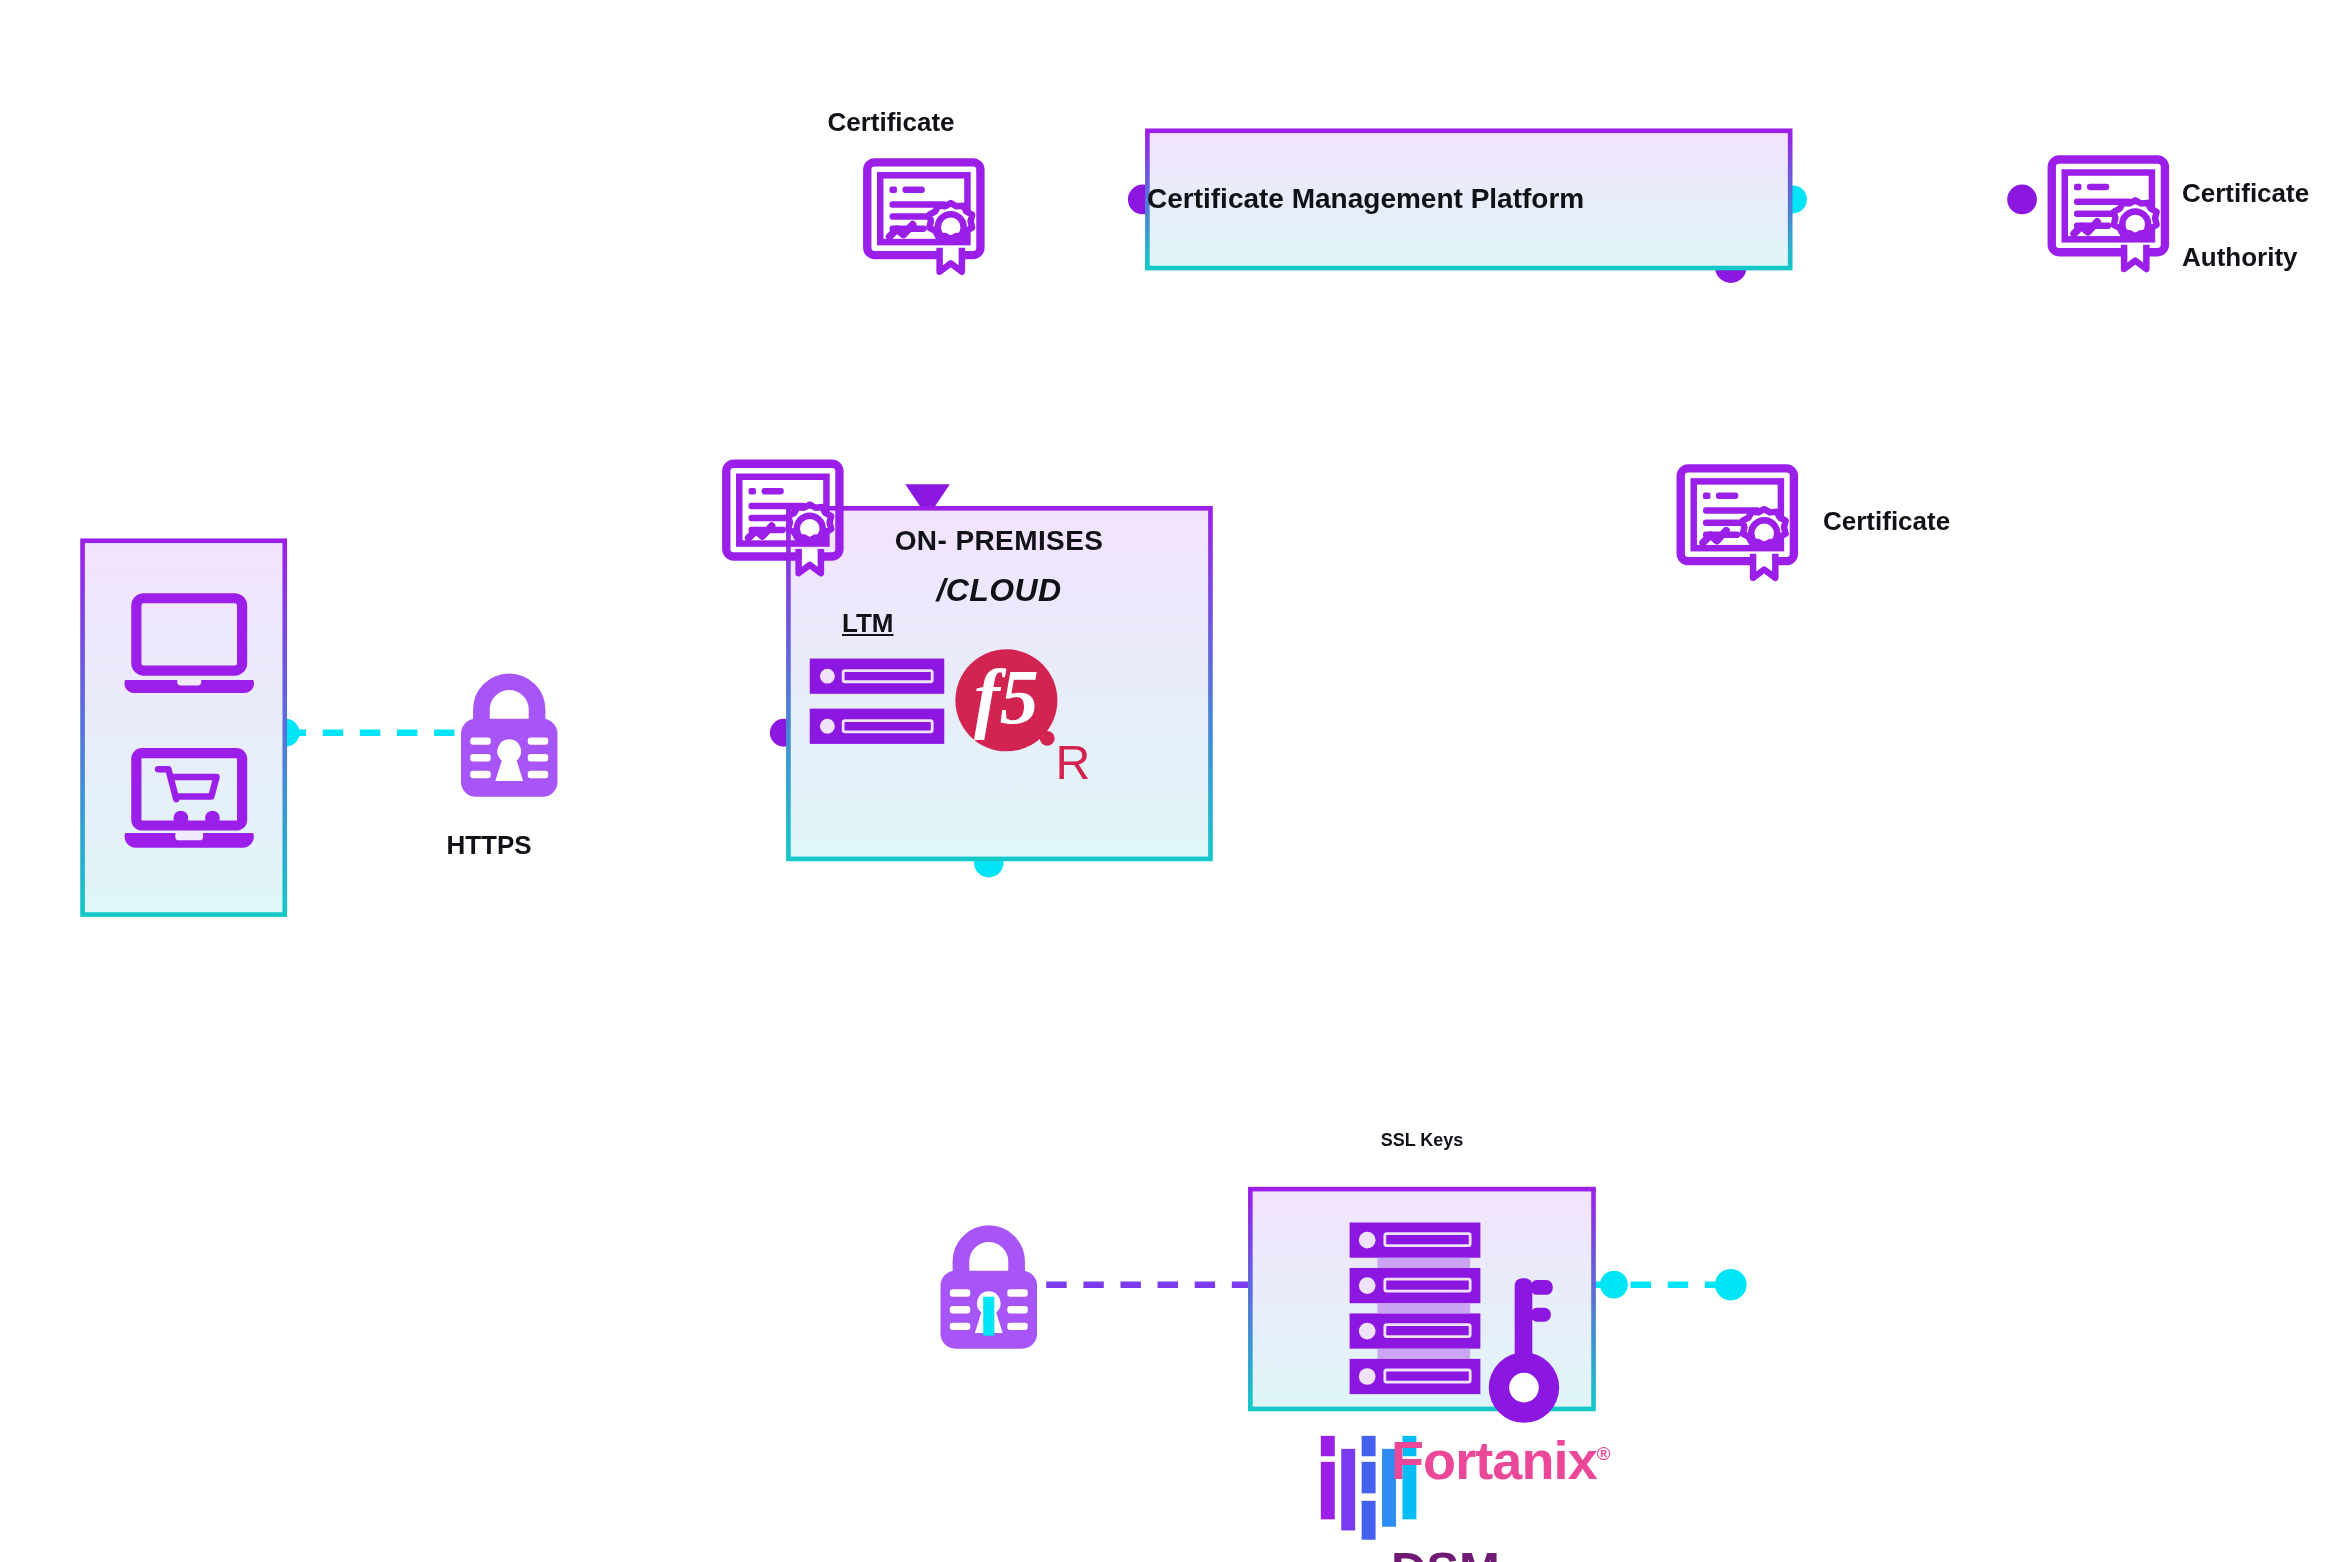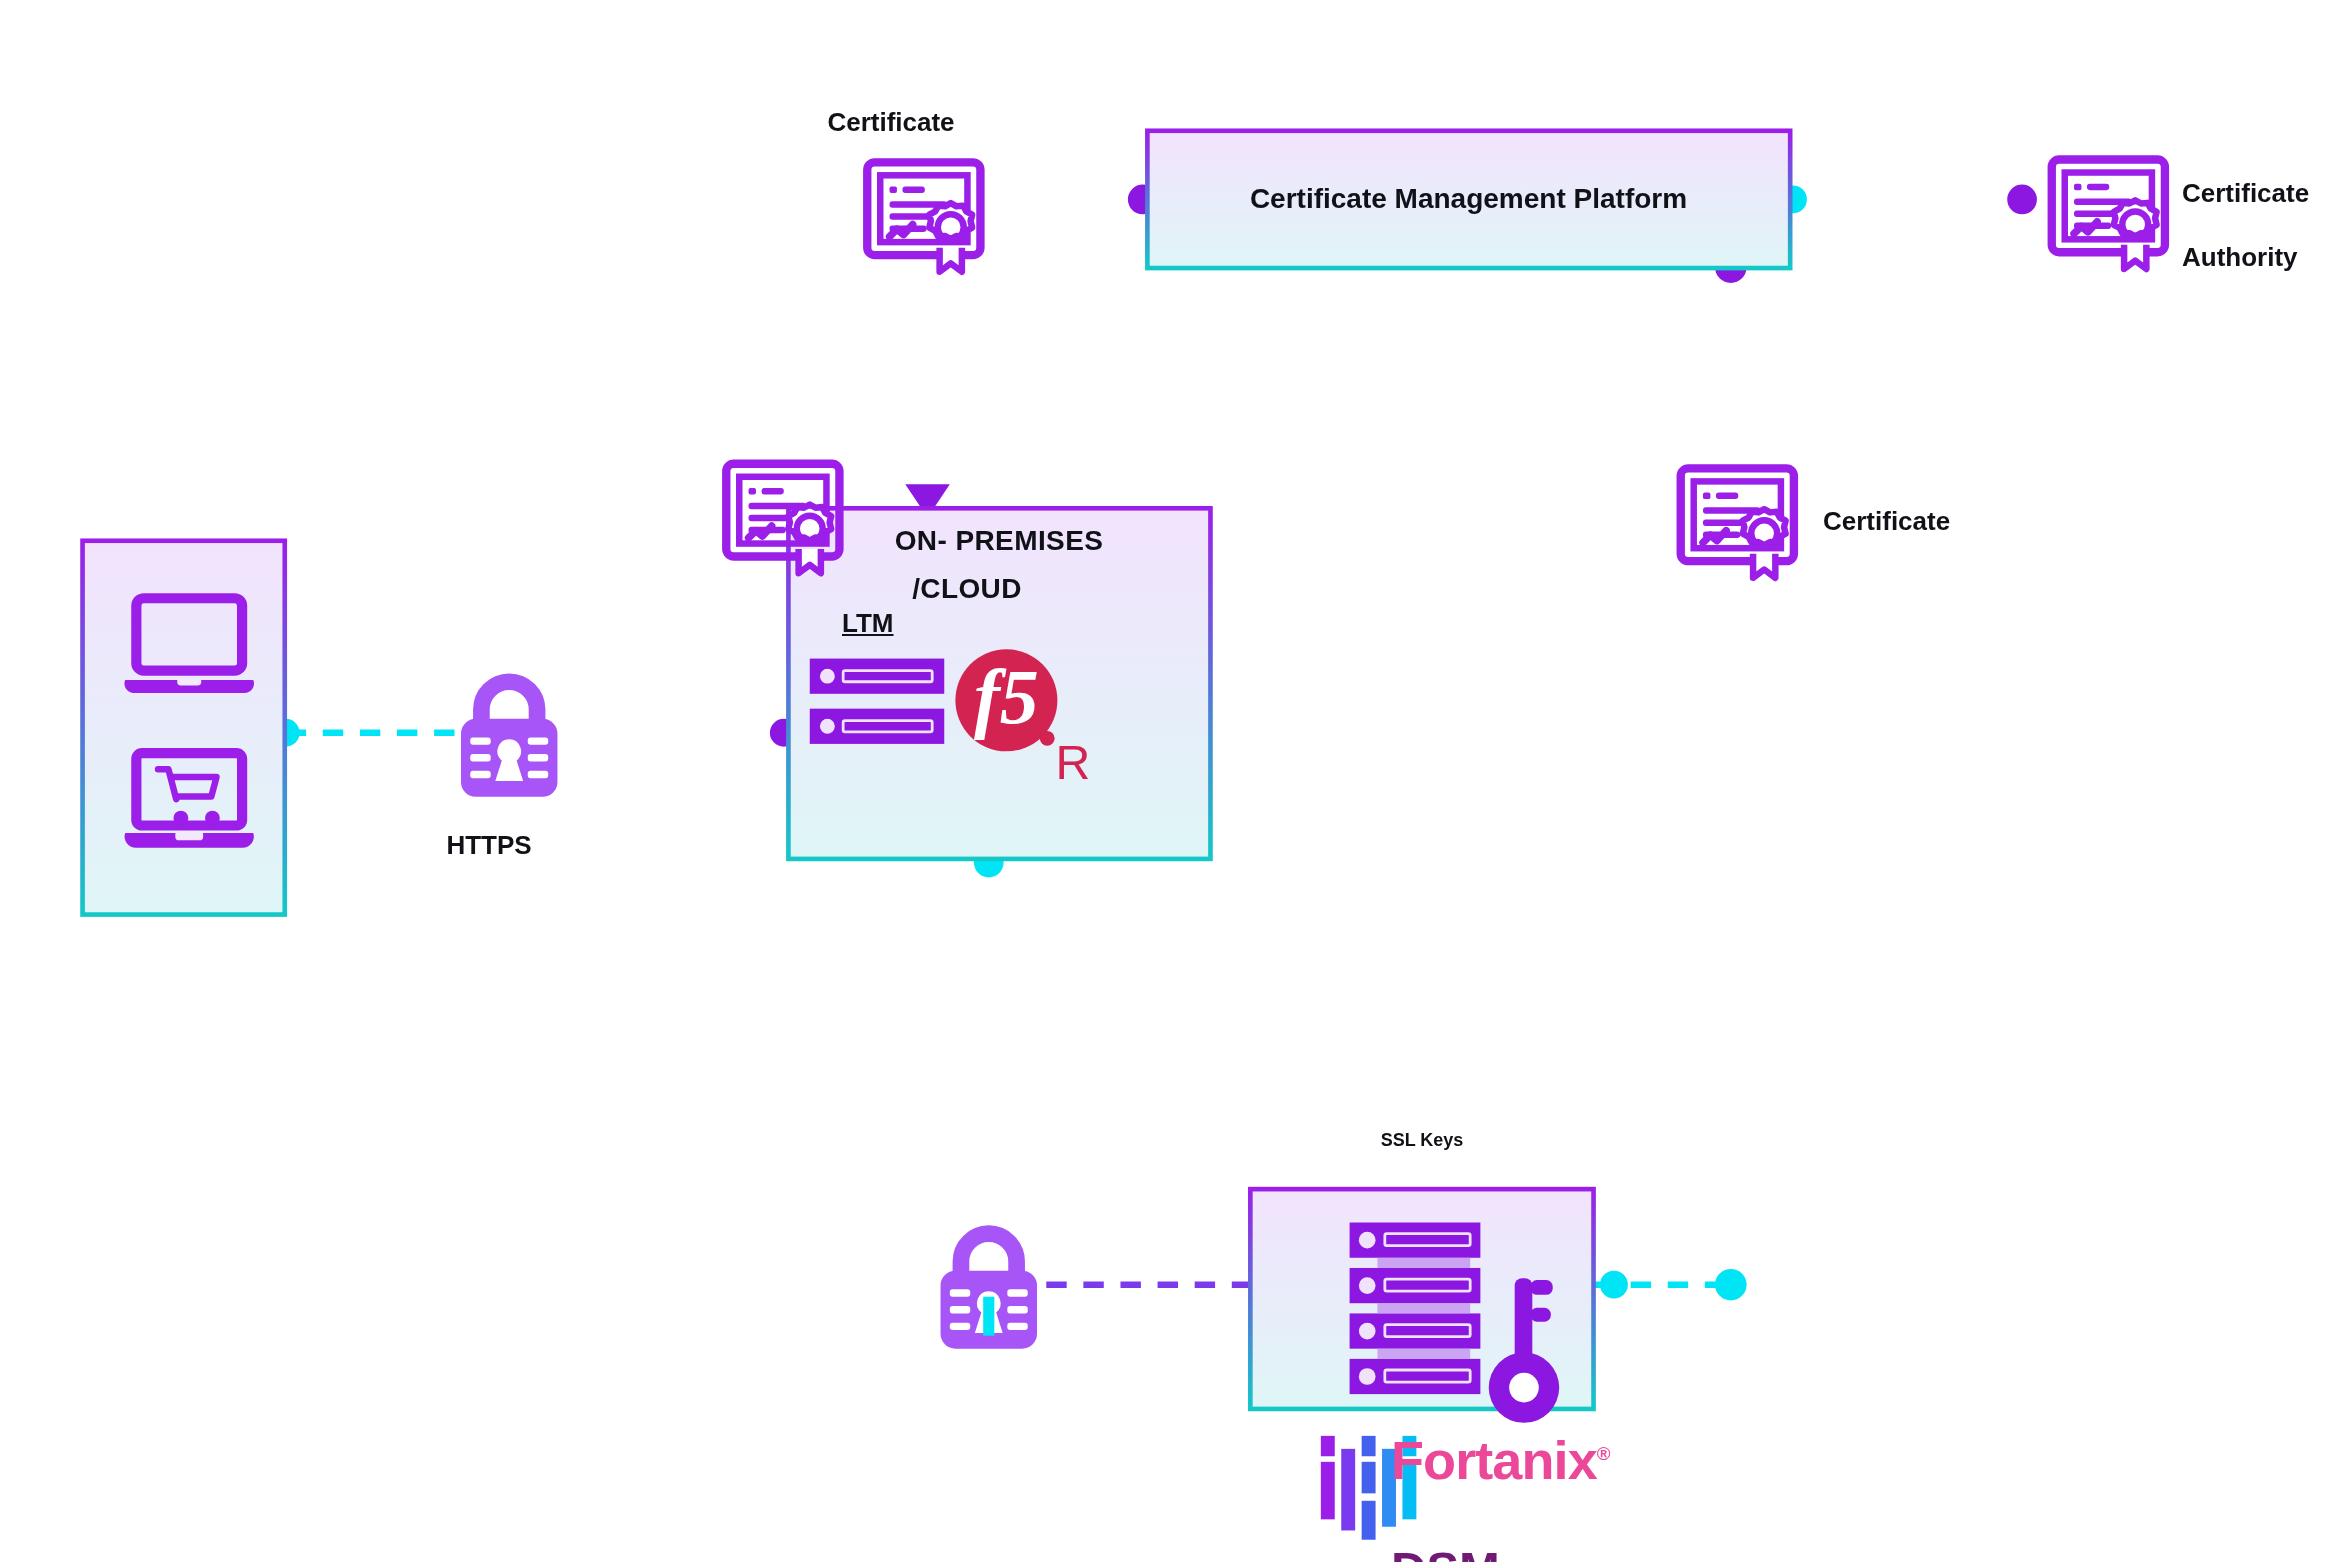--- a/index.html
+++ b/index.html
@@ -212,29 +212,29 @@
       <rect x="44" y="28" width="15" height="34" fill="#4461EE"></rect>
       <rect x="44" y="70" width="15" height="42" fill="#4461EE"></rect>
       <rect x="66" y="14" width="15" height="84" fill="#2F8CF2"></rect>
       <rect x="88" y="0" width="15" height="22" fill="#06BCF5"></rect>
       <rect x="88" y="28" width="15" height="62" fill="#06BCF5"></rect>
     </g>
   </svg>
 
   <div class="lbl center" style="left:798px;top:107px;width:186px;font-size:26px;">Certificate</div>
 
-  <div class="lbl" style="left:1147px;top:182px;width:643px;font-size:28px;text-align:center;">Certificate Management Platform</div>
+  <div class="lbl" style="left:1147px;top:182px;width:643px;font-size:28px;">Certificate Management Platform</div>
 
   <div class="lbl" style="left:2182px;top:178px;font-size:26px;">Certificate</div>
   <div class="lbl" style="left:2182px;top:210px;font-size:26px;margin-top:32px;">Authority</div>
 
   <div class="lbl" style="left:1823px;top:506px;font-size:26px;">Certificate</div>
 
   <div class="lbl center" style="left:788px;top:524px;width:422px;font-size:28px;letter-spacing:0.4px;">ON- PREMISES</div>
-  <div class="lbl center" style="left:756px;top:572px;width:422px;font-size:28px;letter-spacing:0.4px;">/CLOUD</div>
+  <div class="lbl center" style="left:788px;top:572px;width:422px;font-size:32px;letter-spacing:0.4px;font-style:italic;">/CLOUD</div>
 
   <div class="lbl" style="left:842px;top:608px;font-size:26px;text-decoration:underline;">LTM</div>
 
   <div class="lbl center" style="left:396px;top:830px;width:186px;font-size:26px;text-align:center;">HTTPS</div>
 
   <div class="lbl center" style="left:1329px;top:1130px;width:186px;font-size:18px;">SSL Keys</div>
 
   <div style="position:absolute;left:1391px;top:1429px;font-size:54px;font-weight:700;color:#ec4899;letter-spacing:-0.9px;">
     <span>Fortanix</span><span style="font-size:18.6px;vertical-align:super;">®</span>
   </div>

